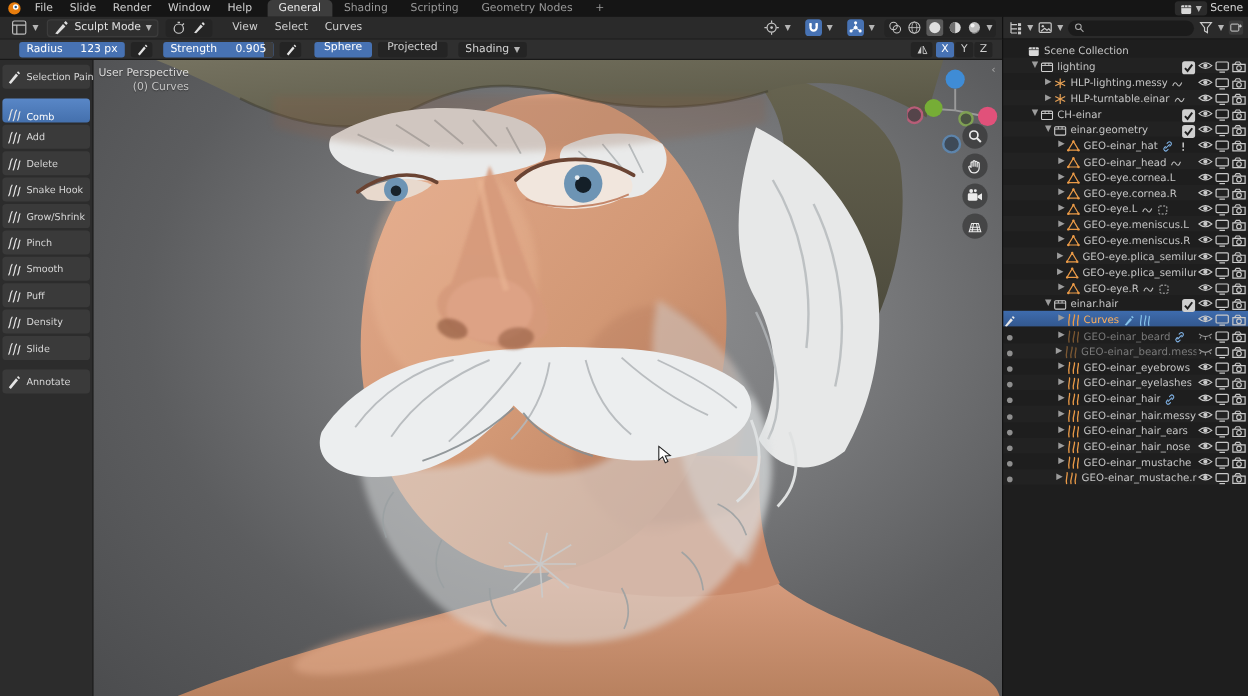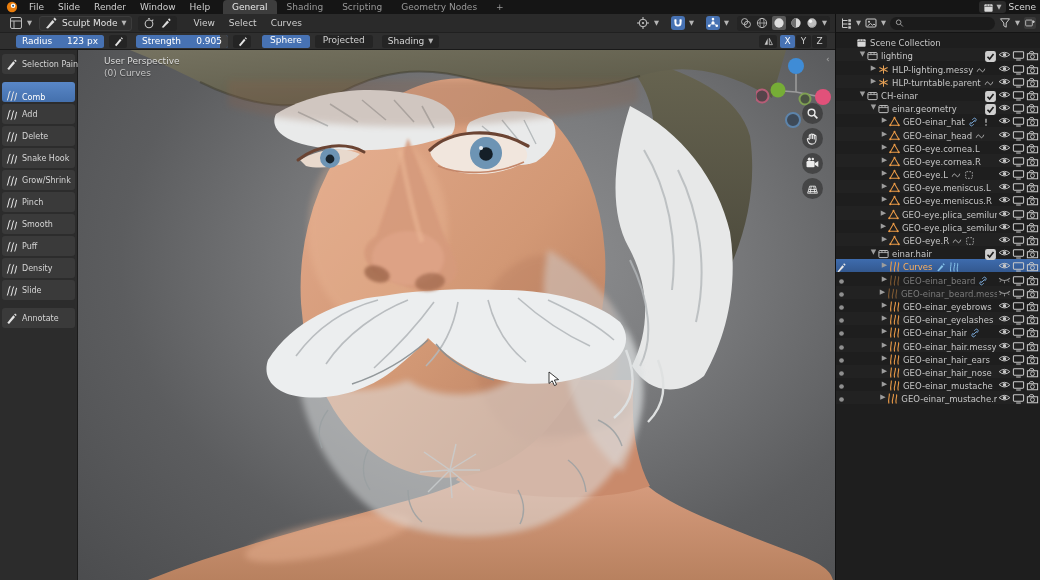--- a/index.html
+++ b/index.html
@@ -57,21 +57,21 @@
   .tool{display:flex;align-items:center;gap:4px;height:20px;border-radius:3px;background:#3a3a3a;
         padding:0 3px;color:#d6d6d6;font-size:8px;white-space:nowrap;}
   .tool.active{background:linear-gradient(#5987c7,#4470ad);color:#fff;align-items:flex-end;}
   .ticon{width:13px;height:13px;flex:0 0 13px;}
 
   
   #viewport{position:absolute;left:78px;top:50px;width:757px;height:530px;overflow:hidden;
             background:
               radial-gradient(ellipse 640px 500px at 58% 40%, #8f9092 0%, #7b7c7e 30%, #5c5d5f 62%, #48494b 100%);}
   #bust{position:absolute;left:0;top:0;}
-  #vp-overlay{position:absolute;left:26px;top:5px;line-height:12px;color:#dcdcdc;text-shadow:0 1px 1px rgba(0,0,0,.4);}
+  #vp-overlay{position:absolute;left:4px;top:5px;line-height:12px;color:#dcdcdc;text-shadow:0 1px 1px rgba(0,0,0,.4);text-align:right;}
   #vp-overlay .l2{color:#c4c4c4;}
   #gizmo{position:absolute;left:678px;top:2px;width:80px;height:80px;}
   .navbtn{position:absolute;left:724px;width:21px;height:21px;border-radius:50%;
           background:rgba(40,40,40,.55);display:flex;align-items:center;justify-content:center;padding:3px;}
   #vp-collapse{position:absolute;left:748px;top:4px;color:#aaa;font-size:9px;}
   #cursor{position:absolute;left:470px;top:321px;}
 
   
   #outliner-header{position:absolute;left:835px;top:14px;width:205px;height:19px;background:#2a2a2a;
                    border-bottom:1px solid #141414;border-left:1px solid #111;
@@ -675,21 +675,21 @@
       </div>
       <div class="orow">
         <span class="gutter"></span>
         <span style="width: 22px;"></span>
         <span class="arr">▶</span>
         <span class="oi">
           <svg viewBox="0 0 12 12">
             <path d="M6 1.5 V10.5 M1.5 8.2 L10.5 3.8 M1.5 3.8 L10.5 8.2" stroke="#e8a256" stroke-width="1.1"></path>
           </svg>
         </span>
-        <span class="olabel">HLP-turntable.parent</span>
+        <span class="olabel">HLP-turntable.einar</span>
         <span class="extra">
           <svg viewBox="0 0 12 12">
             <path d="M1.5 8 C3 4 4.5 4 6 6.5 C7.5 9 9 8.5 10.5 4.5" stroke="#bcbcbc" fill="none" stroke-width="1.1"></path>
           </svg>
         </span>
         <span class="flex1"></span>
         <span class="ctrl">
           <svg viewBox="0 0 14 10">
             <path d="M1.2 5 Q7 0 12.8 5 Q7 10 1.2 5 Z" fill="none" stroke="#c9c9c9"></path>
             <circle cx="7" cy="5" r="1.9" fill="#c9c9c9"></circle>

